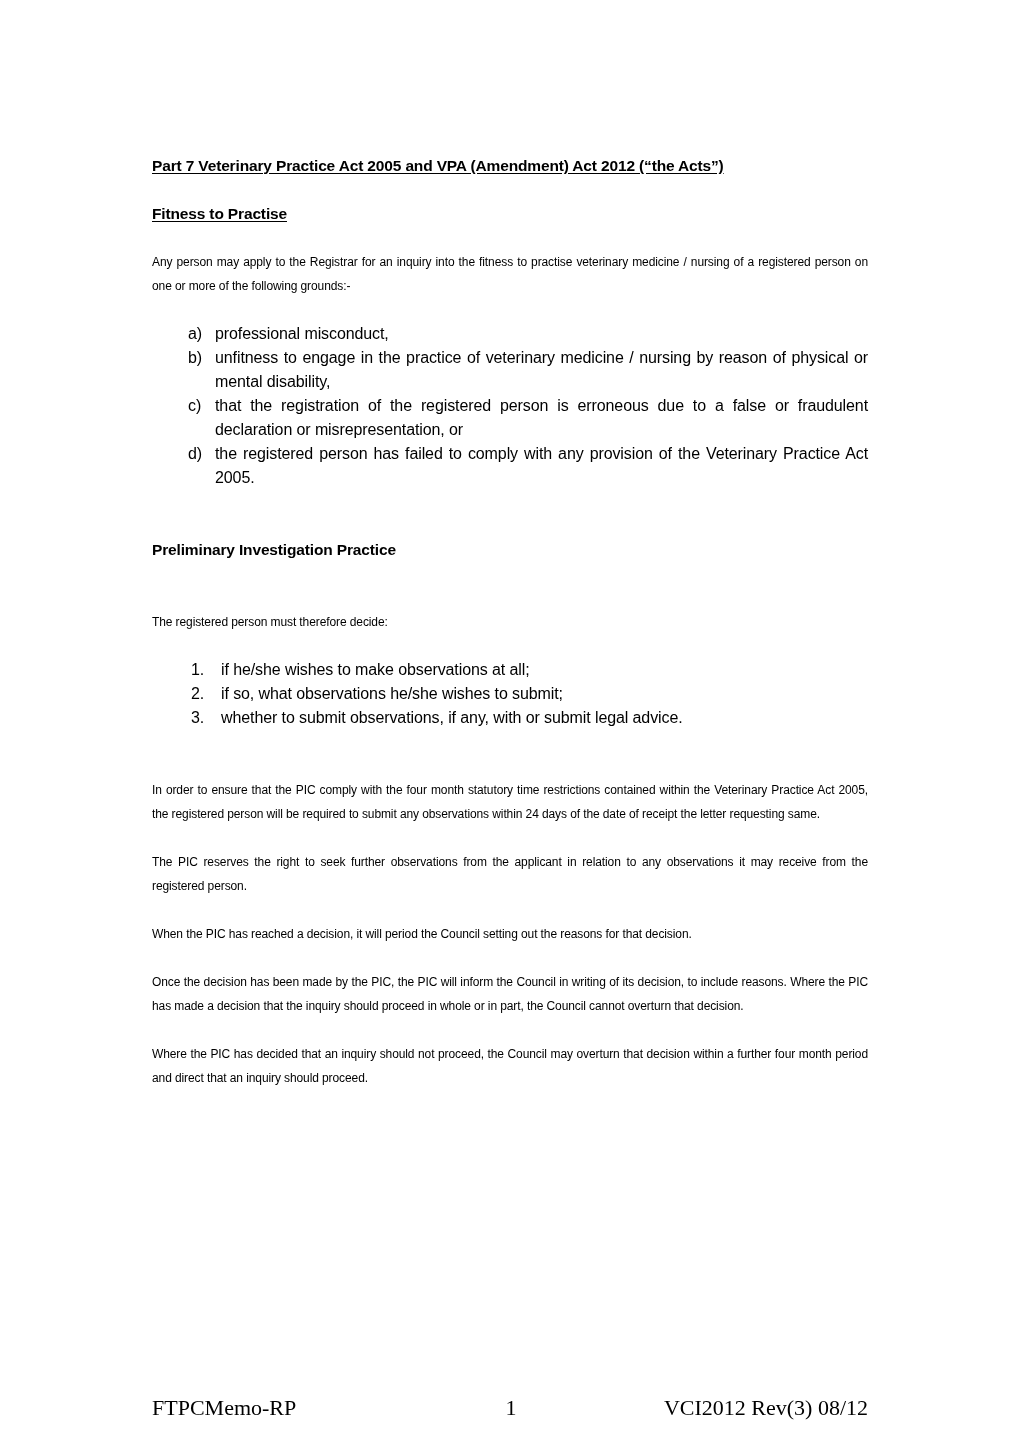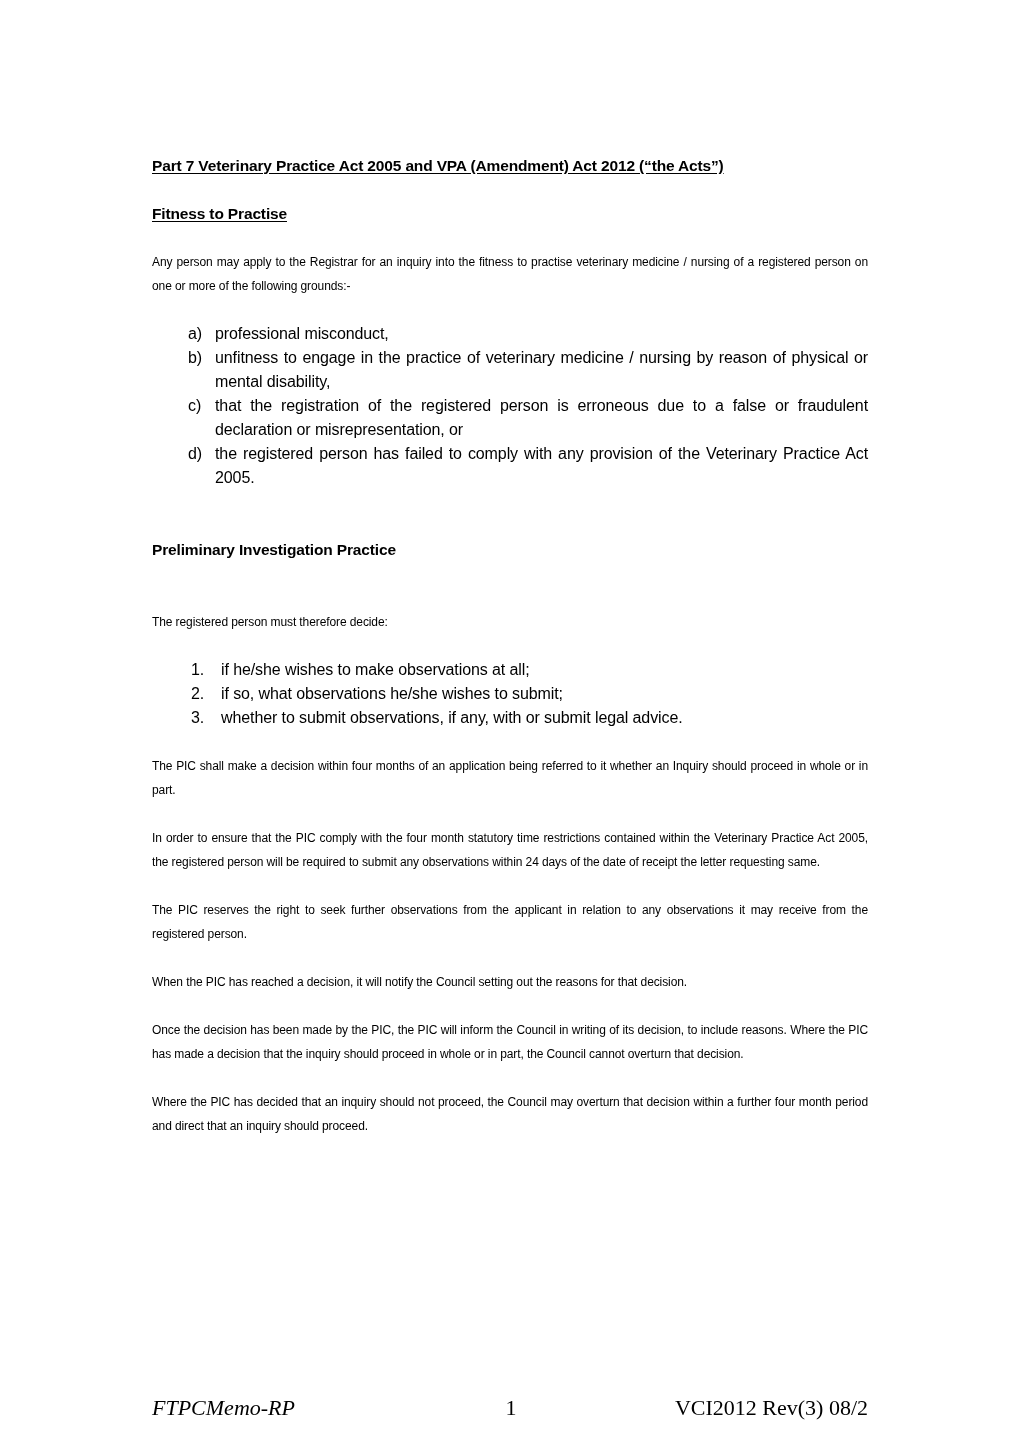--- a/index.html
+++ b/index.html
@@ -112,21 +112,20 @@
     font-family: "Liberation Serif", "DejaVu Serif", serif;
     font-size: 22px;
     line-height: 30px;
     color: #000000;
   }
   .footer-left {
     position: absolute;
     left: 0;
     top: 0;
     white-space: nowrap;
-    font-style: italic;
   }
   .footer-center {
     position: absolute;
     left: 0;
     top: 0;
     width: 716px;
     text-align: center;
     margin-left: 1px;
   }
   .footer-right {
@@ -200,43 +199,42 @@
         <span class="item-text">if so, what observations he/she wishes to submit;</span>
       </li>
       <li class="list-item">
         <span class="marker">3.</span>
         <span class="item-text">whether to submit observations, if any, with or submit legal advice.</span>
       </li>
     </ol>
 
     <div class="gap-1"></div>
 
-    <p class="para">The PIC shall make a decision within four months of an application being referred to it whether an Inquiry should proceed in whole or in part.</p>
 
     <div class="gap-1"></div>
 
     <p class="para">In order to ensure that the PIC comply with the four month statutory time restrictions contained within the Veterinary Practice Act 2005, the registered person will be required to submit any observations within 24 days of the date of receipt the letter requesting same.</p>
 
     <div class="gap-1"></div>
 
     <p class="para">The PIC reserves the right to seek further observations from the applicant in relation to any observations it may receive from the registered person.</p>
 
     <div class="gap-1"></div>
 
-    <p class="para">When the PIC has reached a decision, it will notify the Council setting out the reasons for that decision.</p>
+    <p class="para">When the PIC has reached a decision, it will period the Council setting out the reasons for that decision.</p>
 
     <div class="gap-1"></div>
 
     <p class="para">Once the decision has been made by the PIC, the PIC will inform the Council in writing of its decision, to include reasons. Where the PIC has made a decision that the inquiry should proceed in whole or in part, the Council cannot overturn that decision.</p>
 
     <div class="gap-1"></div>
 
     <p class="para">Where the PIC has decided that an inquiry should not proceed, the Council may overturn that decision within a further four month period and direct that an inquiry should proceed.</p>
 
   </div>
 
   <div class="footer">
     <span class="footer-left">FTPCMemo-RP</span>
     <span class="footer-center">1</span>
-    <span class="footer-right">VCI2012 Rev(3) 08/2</span>
+    <span class="footer-right">VCI2012 Rev(3) 08/12</span>
   </div>
 
 </div>
 
 </body></html>

